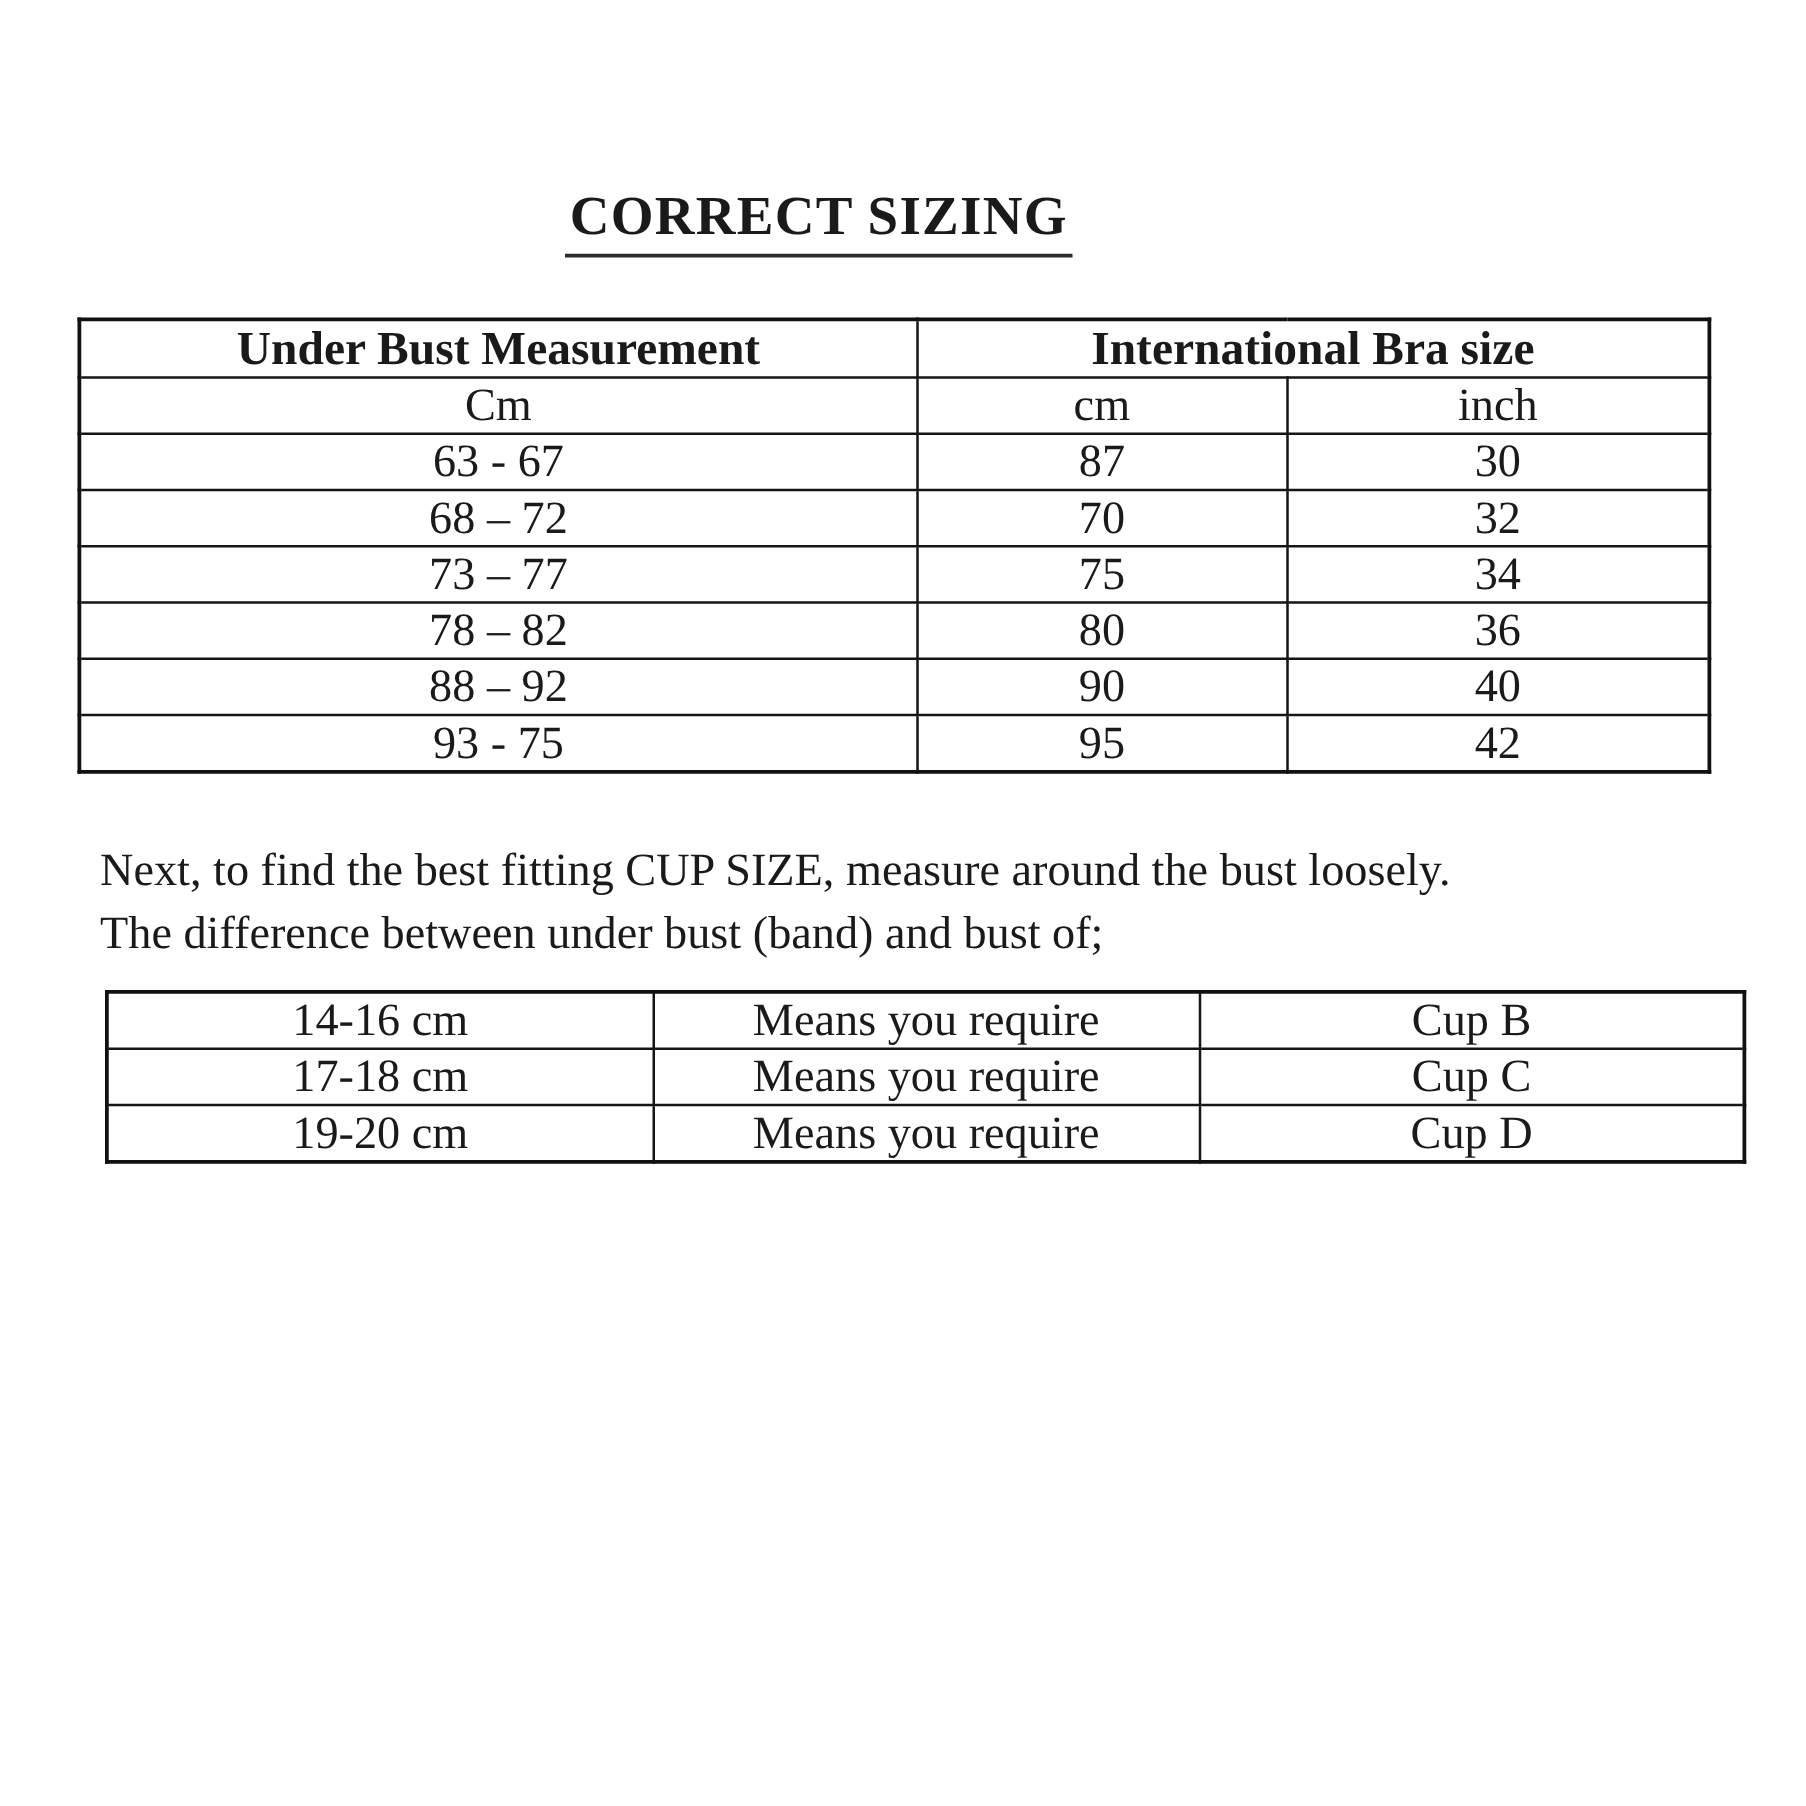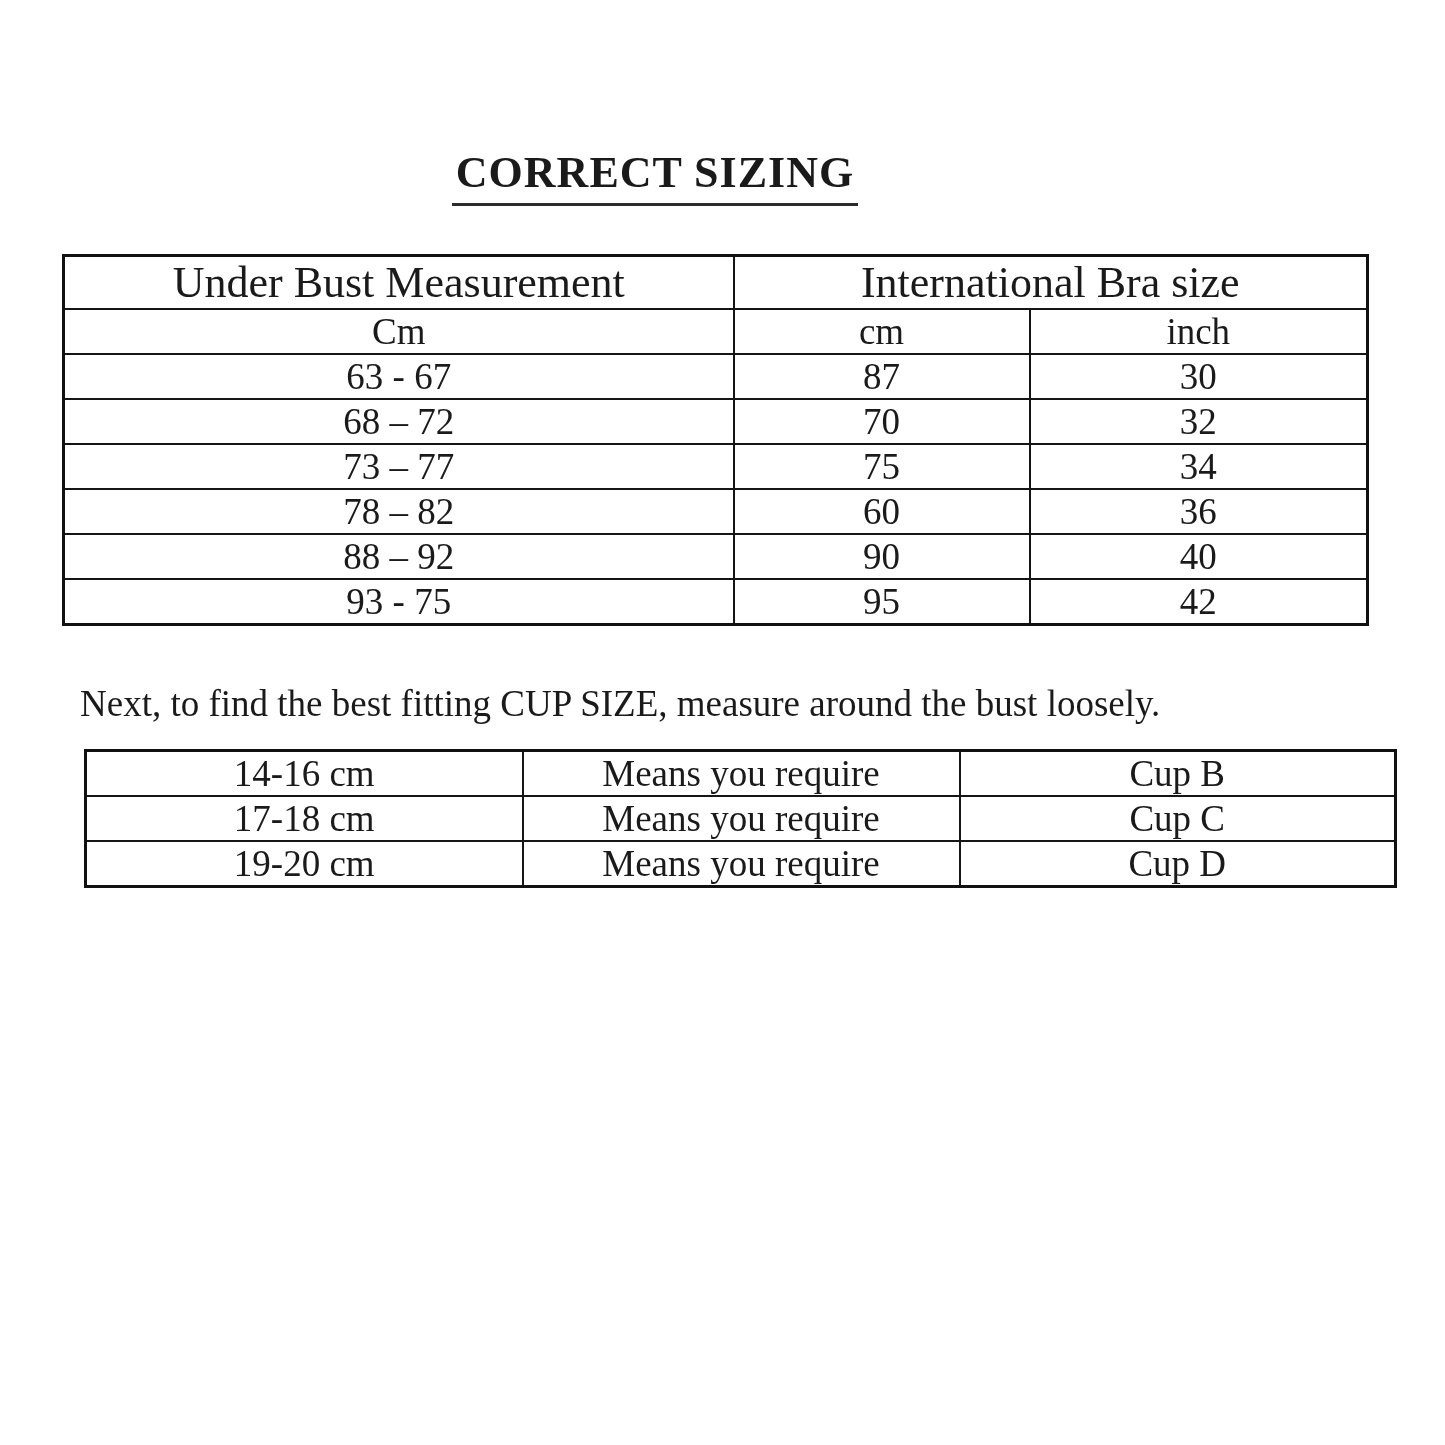--- a/index.html
+++ b/index.html
@@ -71,21 +71,21 @@
     font-weight: normal;
     overflow: hidden;
   }
   table, .size-table td, .size-table th, .cup-table td {
     border-color: #151515;
   }
   .size-table { border: 3px solid #111; }
   .cup-table  { border: 3px solid #111; }
   .size-table tr { height: 44px; }
   .cup-table tr  { height: 45px; }
-  .th-bold { font-weight: normal; font-size: 44px; }
+  .th-bold { font-weight: bold; font-size: 38px; }
 </style>
 </head>
 <body>
 
 <div class="page">
 
   <div class="title-wrap">
     <span class="title">CORRECT SIZING</span>
   </div>
 
@@ -119,38 +119,39 @@
         <td>70</td>
         <td>32</td>
       </tr>
       <tr>
         <td>73 – 77</td>
         <td>75</td>
         <td>34</td>
       </tr>
       <tr>
         <td>78 – 82</td>
-        <td>60</td>
+        <td>80</td>
         <td>36</td>
       </tr>
       <tr>
         <td>88 – 92</td>
         <td>90</td>
         <td>40</td>
       </tr>
       <tr>
         <td>93 - 75</td>
         <td>95</td>
         <td>42</td>
       </tr>
     </tbody>
   </table>
 
   <div class="para para-cup">
     <div class="line">Next, to find the best fitting CUP SIZE, measure around the bust loosely.</div>
+    <div class="line">The difference between under bust (band) and bust of;</div>
   </div>
 
   <table class="cup-table">
     <colgroup>
       <col style="width:437px">
       <col style="width:437px">
       <col style="width:436px">
     </colgroup>
     <tbody>
       <tr>

